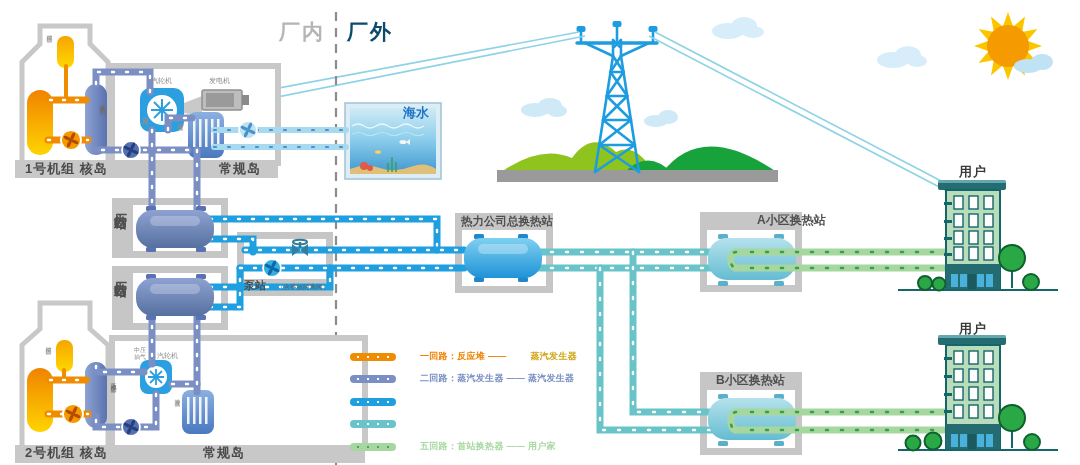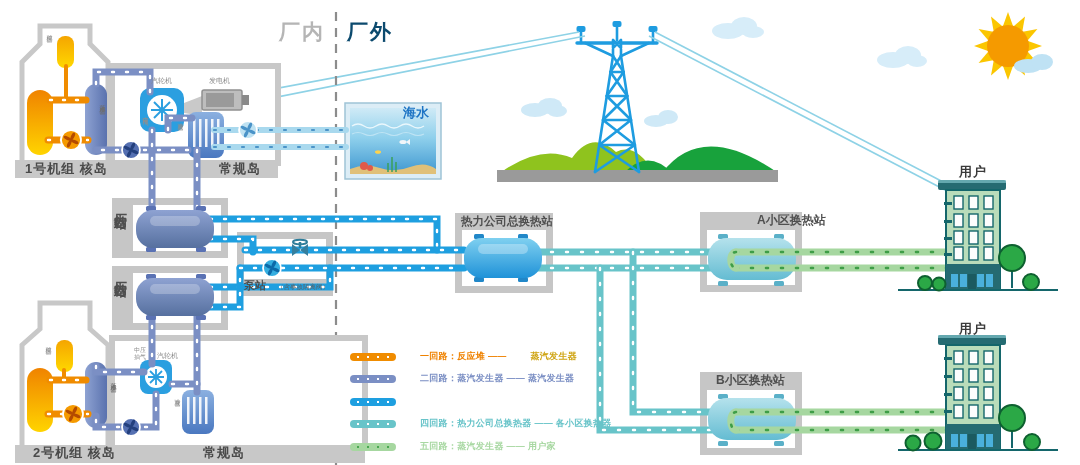--- a/index.html
+++ b/index.html
@@ -500,21 +500,21 @@
         <circle cx="913" cy="443" r="7.5"></circle>
         <circle cx="933" cy="441" r="8.5"></circle>
   </g>
 </svg>
 
 <div class="lbl" style="left:279px;top:21px;font-size:21px;font-weight:bold;color:#b5b5b5;letter-spacing:2px;">厂内</div>
 <div class="lbl" style="left:347px;top:21px;font-size:21px;font-weight:bold;color:#0c4a6e;letter-spacing:2px;">厂外</div>
 
 <div class="lbl" style="left:25px;top:162px;font-size:13px;font-weight:bold;color:#4a4a4a;letter-spacing:1px;">1号机组 核岛</div>
 <div class="lbl" style="left:219px;top:162px;font-size:13px;font-weight:bold;color:#4a4a4a;letter-spacing:1px;">常规岛</div>
-<div class="lbl" style="left:25px;top:446px;font-size:13px;font-weight:bold;color:#4a4a4a;letter-spacing:1px;margin-left:8px;">2号机组 核岛</div>
+<div class="lbl" style="left:25px;top:446px;font-size:13px;font-weight:bold;color:#4a4a4a;letter-spacing:1px;">2号机组 核岛</div>
 <div class="lbl" style="left:203px;top:446px;font-size:13px;font-weight:bold;color:#4a4a4a;letter-spacing:1px;">常规岛</div>
 
 <div class="lbl v" style="left:46px;top:30px;font-size:6px;color:#8f8f8f;">稳压器</div>
 <div class="lbl v" style="left:45px;top:342px;font-size:6px;color:#8f8f8f;">稳压器</div>
 <div class="lbl v" style="left:99px;top:100px;font-size:6px;color:#6e6e6e;">蒸汽发生器</div>
 <div class="lbl v" style="left:110px;top:378px;font-size:6px;color:#6e6e6e;">蒸汽发生器</div>
 <div class="lbl" style="left:151px;top:77px;font-size:7px;color:#8a8a8a;">汽轮机</div>
 <div class="lbl" style="left:157px;top:352px;font-size:7px;color:#8a8a8a;">汽轮机</div>
 <div class="lbl" style="left:209px;top:77px;font-size:7px;color:#8a8a8a;">发电机</div>
 <div class="lbl v" style="left:142px;top:112px;font-size:6px;color:#8f8f8f;">中压抽气</div>
@@ -548,22 +548,21 @@
     <span class="sw" style="background-color: rgb(123, 143, 196); --dot: #ffffff;"></span>
         <span class="lp" style="color: rgb(123, 143, 196);">二回路：蒸汽发生器 —— 蒸汽发生器</span>
         <span class="ls" style="color: rgb(123, 143, 196);"></span>
   </div>
   <div class="lg-row" style="top:396px">
     <span class="sw" style="background-color: rgb(30, 159, 224); --dot: #ffffff;"></span>
         <span class="ls" style="color: rgb(30, 159, 224);"></span>
   </div>
   <div class="lg-row" style="top:418px">
     <span class="sw" style="background-color: rgb(104, 196, 201); --dot: #ffffff;"></span>
-        <span class="lp" style="color: rgb(104, 196, 201);">四回路：热力公司总换热器 —— 各小区换热器</span>
         <span class="ls" style="color: rgb(104, 196, 201);"></span>
   </div>
   <div class="lg-row" style="top:441px">
     <span class="sw" style="background-color: rgb(166, 215, 160); --dot: #4aa851;"></span>
-        <span class="lp" style="color: rgb(168, 216, 162);">五回路：蒸汽发生器 —— 用户家</span>
+        <span class="lp" style="color: rgb(168, 216, 162);">五回路：首站换热器 —— 用户家</span>
         <span class="ls" style="color: rgb(168, 216, 162);"></span>
   </div>
 </div>
 </div>
 
 </body></html>

